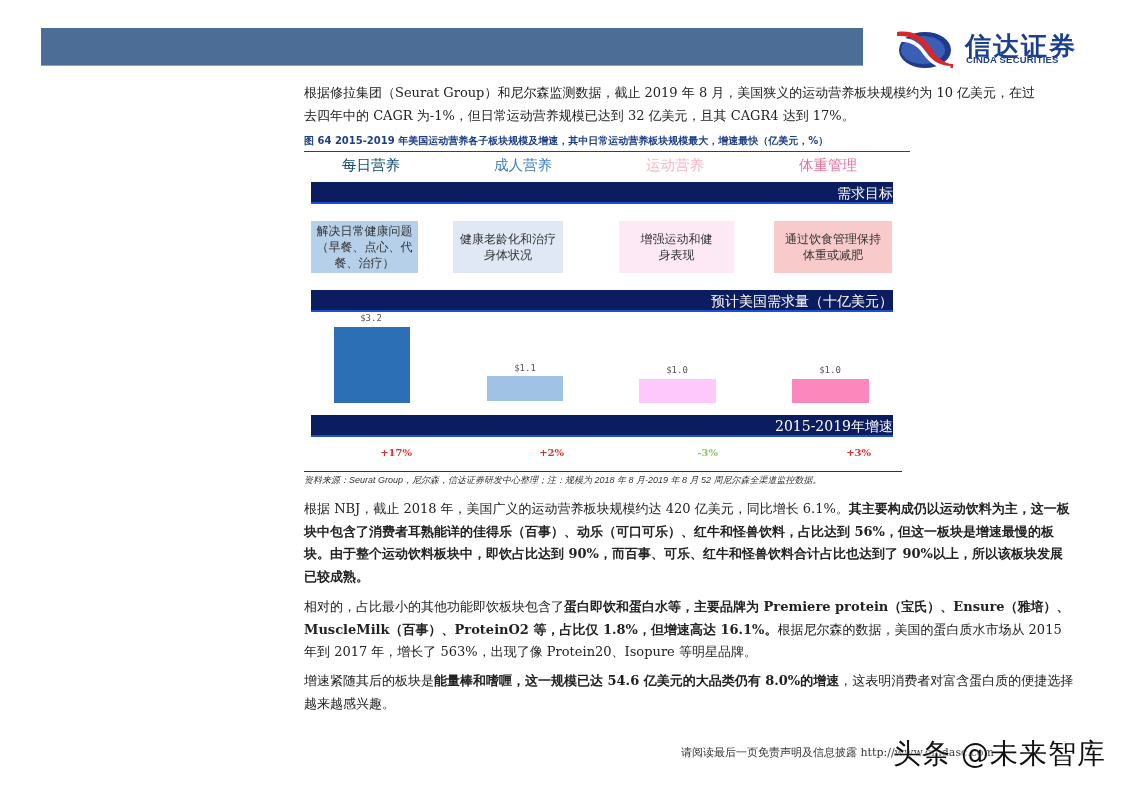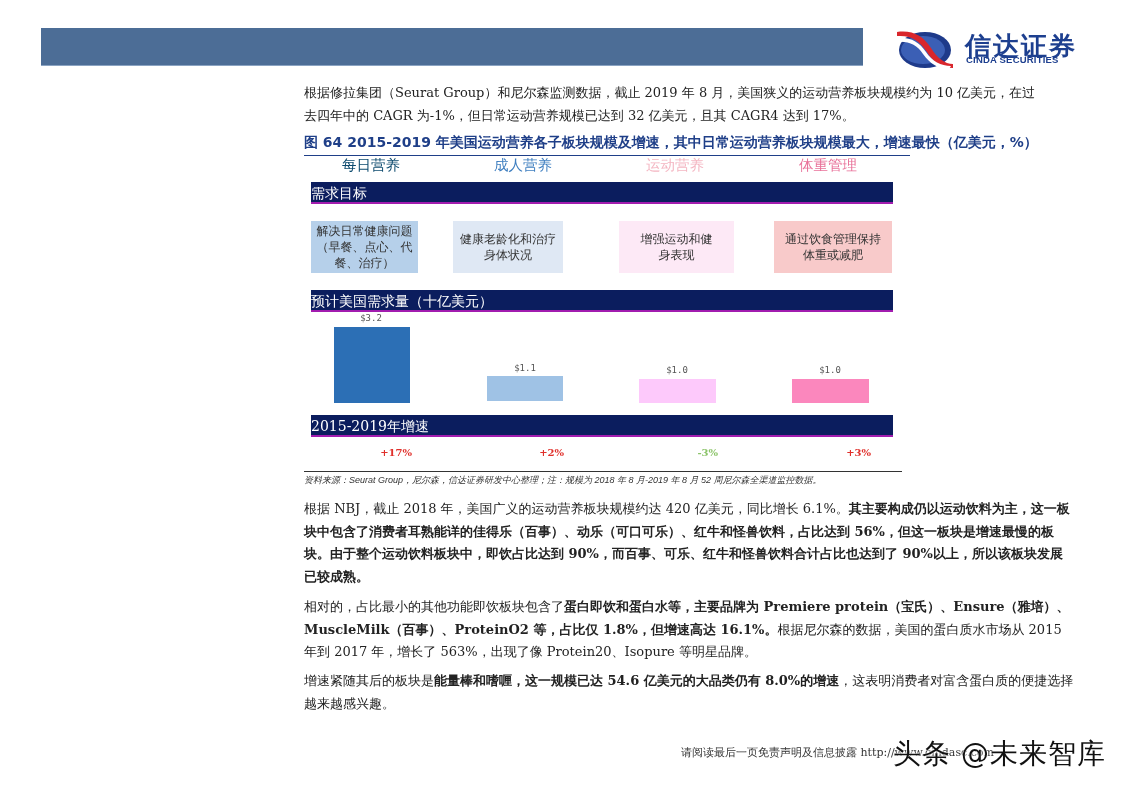--- a/index.html
+++ b/index.html
@@ -8,24 +8,24 @@
 
   .header-bar { position: absolute; left: 41px; top: 28px; width: 822px; height: 38px; background: #4c6d96; border-bottom: 1px solid #8aa3c2; }
   .logo { position: absolute; left: 893px; top: 26px; width: 200px; height: 44px; }
   .logo svg { position: absolute; left: 0; top: 0; }
   .logo-cn { position: absolute; left: 72px; top: 3px; font-size: 26px; font-weight: bold; color: #1d3f8f; letter-spacing: 2px; font-family: "DejaVu Sans", sans-serif; }
   .logo-en { position: absolute; left: 73px; top: 28px; font-size: 9.5px; font-weight: bold; color: #1d3f8f; letter-spacing: 0.2px; }
 
   .para { position: absolute; left: 304px; width: 770px; font-size: 13px; line-height: 22.5px; color: #222; font-family: "DejaVu Serif", "Liberation Serif", serif; }
   .para b { font-weight: bold; }
 
-  .fig-title { position: absolute; left: 304px; top: 134px; width: 606px; font-size: 14px; font-weight: bold; color: #1f3f88; border-bottom: 1.5px solid #1f3f88; padding-bottom: 3px; font-family: "DejaVu Sans", sans-serif; white-space: nowrap; }
+  .fig-title { position: absolute; left: 304px; top: 134px; width: 606px; font-size: 10px; font-weight: bold; color: #1f3f88; border-bottom: 1.5px solid #1f3f88; padding-bottom: 3px; font-family: "DejaVu Sans", sans-serif; white-space: nowrap; }
 
   .cat-label { position: absolute; top: 156px; width: 150px; text-align: center; font-size: 14.5px; font-family: "DejaVu Serif", serif; }
-  .band { position: absolute; left: 311px; width: 582px; height: 22px; background: #0b1d5e; color: #fff; text-align: left; font-size: 14px; line-height: 22px; font-family: "DejaVu Serif", serif; border-bottom: 2px solid #a21caf; }
+  .band { position: absolute; left: 311px; width: 582px; height: 22px; background: #0b1d5e; color: #fff; text-align: right; font-size: 14px; line-height: 22px; font-family: "DejaVu Serif", serif; border-bottom: 2px solid #1d4ed8; }
   .box { position: absolute; top: 221px; height: 52px; font-size: 12px; line-height: 16px; text-align: center; display: flex; align-items: center; justify-content: center; font-family: "DejaVu Serif", serif; color: #333; padding: 0 4px; }
 
   .bar { position: absolute; }
   .bar-val { position: absolute; width: 80px; text-align: center; font-size: 9px; color: #555; font-family: "DejaVu Sans Mono", monospace; }
   .growth { position: absolute; top: 447px; width: 80px; text-align: right; font-size: 10px; font-weight: bold; font-family: "DejaVu Serif", serif; }
 
   .source { position: absolute; left: 304px; top: 471px; width: 598px; border-top: 1px solid #333; padding-top: 2px; font-size: 9px; color: #333; font-style: italic; white-space: nowrap; }
 
   .footer-note { position: absolute; left: 681px; top: 745px; font-size: 11px; color: #333; font-family: "DejaVu Serif", serif; }
   .watermark { position: absolute; left: 893px; top: 735px; font-size: 28px; color: #111; font-family: "DejaVu Sans", sans-serif; letter-spacing: 1px; text-shadow: 0 0 2px #fff, 0 0 2px #fff; }

